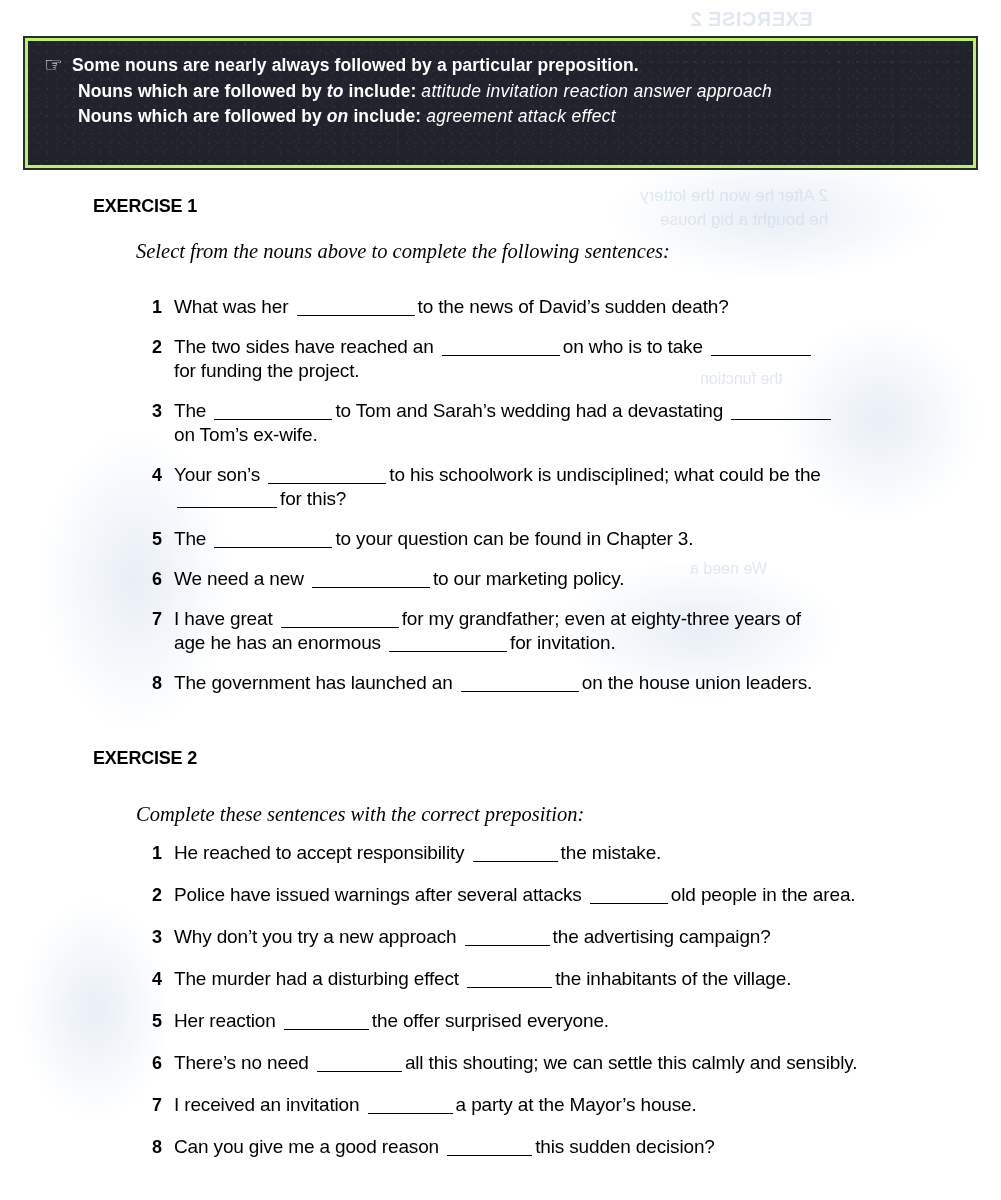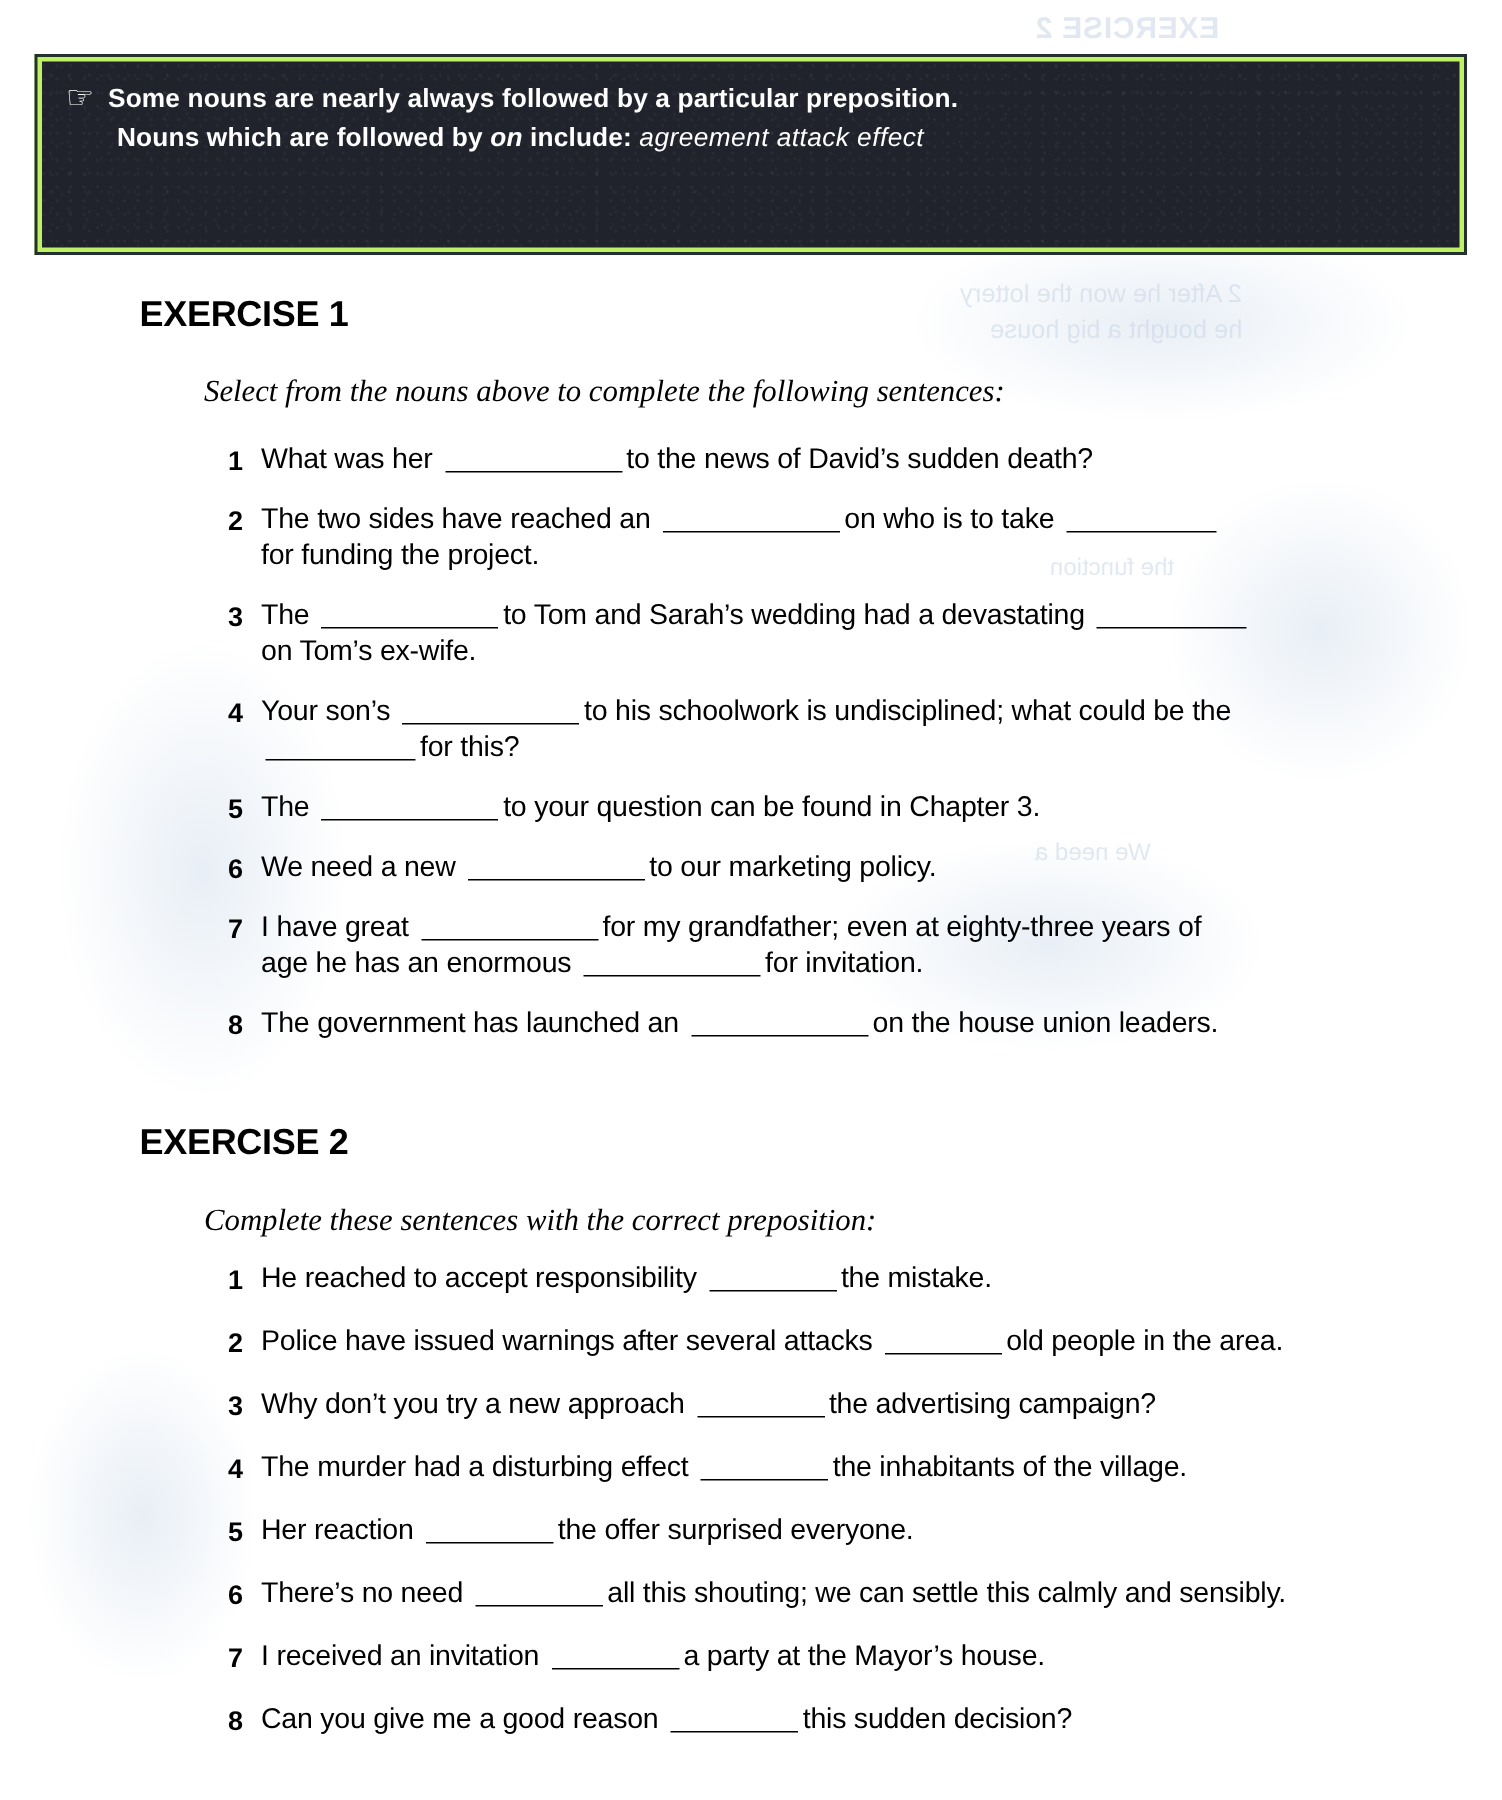--- a/index.html
+++ b/index.html
@@ -123,34 +123,34 @@
     font-weight: normal;
     letter-spacing: 0.3px;
   }
 
   
   .ex-heading {
     position: absolute;
     left: 93px;
     font-family: "Liberation Sans", sans-serif;
     font-weight: bold;
-    font-size: 24px;
+    font-size: 18px;
     letter-spacing: -0.2px;
   }
   #ex1-heading { top: 196px; }
   #ex2-heading { top: 748px; }
 
   .ex-instruction {
     position: absolute;
     left: 136px;
     font-family: "Liberation Serif", serif;
     font-style: italic;
     font-size: 20.5px;
   }
-  #ex1-instruction { top: 250px; }
+  #ex1-instruction { top: 240px; }
   #ex2-instruction { top: 803px; text-align: center; }
 
   .items {
     position: absolute;
     left: 152px;
     width: 830px;
   }
   #ex1-items { top: 295px; }
   #ex2-items { top: 841px; }
 
@@ -200,20 +200,26 @@
 <div class="bleed bleed-line3">the function</div>
 <div class="bleed bleed-line4">We need a</div>
 
 <div class="info-box">
   <div class="info-box-inner">
 
     <div class="info-line first">
       <span class="hand-icon">☞</span><span>Some nouns are nearly always followed by a particular preposition.</span>
     </div>
 
+    <div class="info-line indented">
+      <span>Nouns which are followed by</span>
+      <span class="prep">to</span>
+      <span>include:</span>
+      <span class="nounlist">attitude  invitation  reaction  answer  approach</span>
+    </div>
 
 
     <div class="info-line indented">
       <span>Nouns which are followed by</span>
       <span class="prep">on</span>
       <span>include:</span>
       <span class="nounlist">agreement  attack  effect</span>
     </div>
 
   </div>

